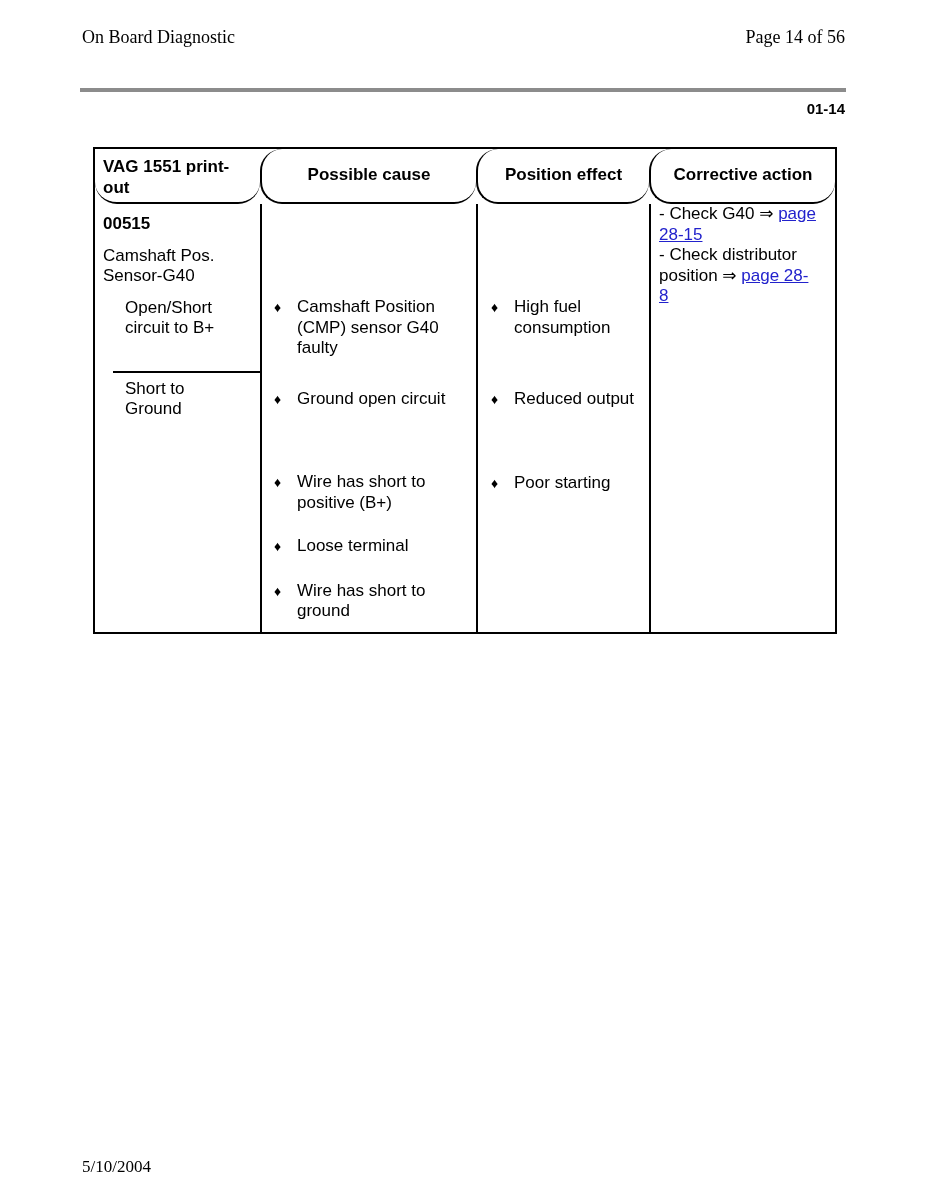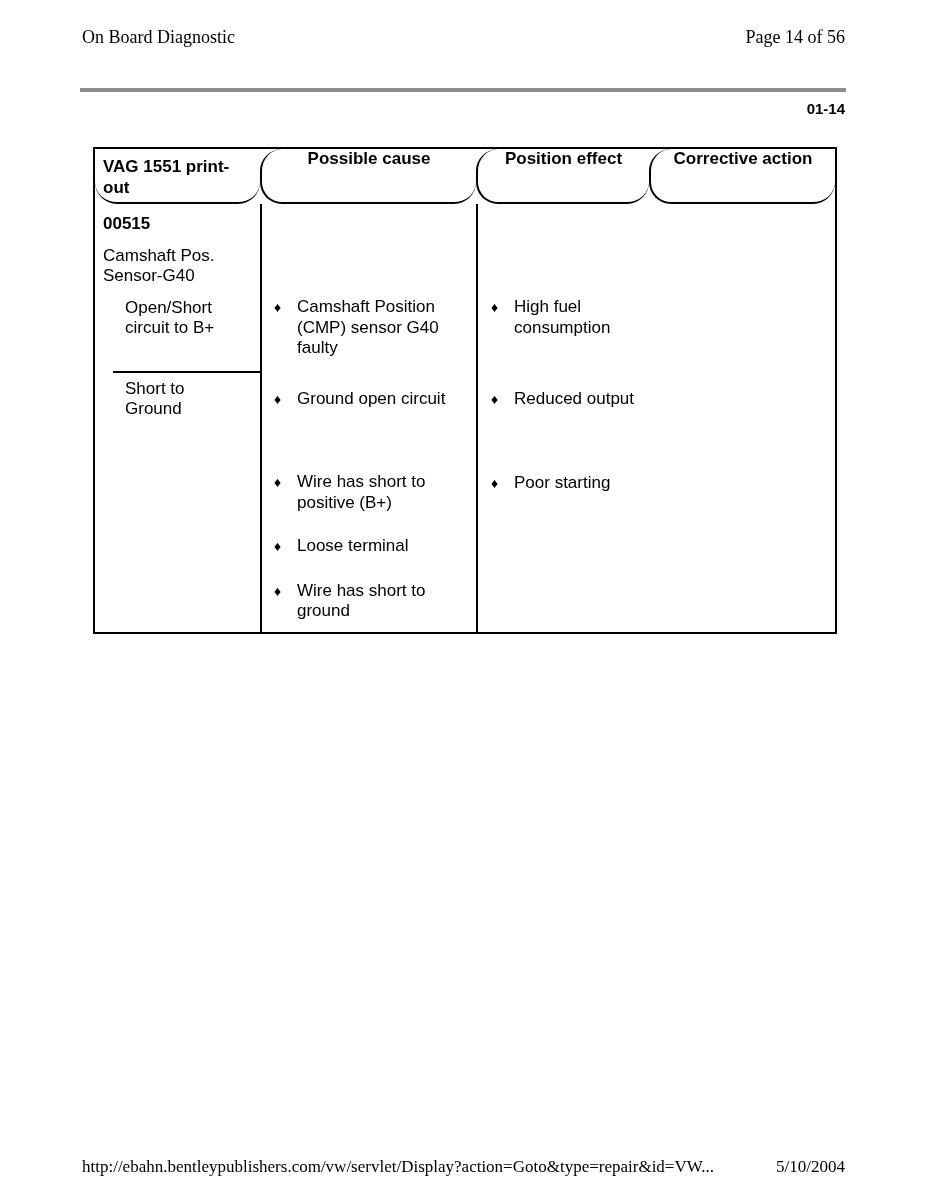--- a/index.html
+++ b/index.html
@@ -43,21 +43,21 @@
     display: grid;
     grid-template-columns: 165px 216px 173px 186px;
     grid-template-rows: 55px 428px;
     border: 2px solid #000;
     font-size: 17px;
     line-height: 20.5px;
   }
   .cell { border-left: 2px solid #000; overflow: hidden; }
   .cell.first-col { border-left: none; }
   .cell.head { border-bottom: 2px solid #000; font-weight: bold; border-radius: 22px; }
-  .head.centered { text-align: center; padding-top: 0; }
+  .head.centered { text-align: center; padding-top: 16px; }
   .head.left { text-align: left; padding: 8px 8px 0 8px; }
 
   .preline { white-space: pre-line; }
 
   
   .c1-code   { margin: 10px 8px 0 8px; font-weight: bold; }
   .c1-name   { margin: 11px 8px 0 8px; }
   .c1-cond1  { margin: 11px 8px 0 30px; }
   .c1-hr     { margin: 32px 0 0 18px; border-top: 2px solid #000; height: 0; }
   .c1-cond2  { margin: 6px 8px 0 30px; }
@@ -167,19 +167,27 @@
     <div class="bullet-item mt51">
       <span class="bullet-glyph">♦</span>
       <span class="bullet-text preline">Reduced output</span>
     </div>
     <div class="bullet-item mt63">
       <span class="bullet-glyph">♦</span>
       <span class="bullet-text preline">Poor starting</span>
     </div>
   </div>
 
+  <div class="cell">
+    <div class="action mt93">
+      <span class="preline">- Check G40 ⇒ </span><a>page 28-15</a>
+    </div>
+    <div class="action mt52">
+      <span class="preline">- Check distributor
+position ⇒ </span><a>page 28-8</a>
+    </div>
+  </div>
 
 </div>
 
 <div class="page-footer">
-  <span>http://ebahn.bentleypublishers.com/vw/servlet/Display?action=Goto&amp;type=repair&amp;id=VW...</span>
   <span>5/10/2004</span>
 </div>
 
 </body></html>

